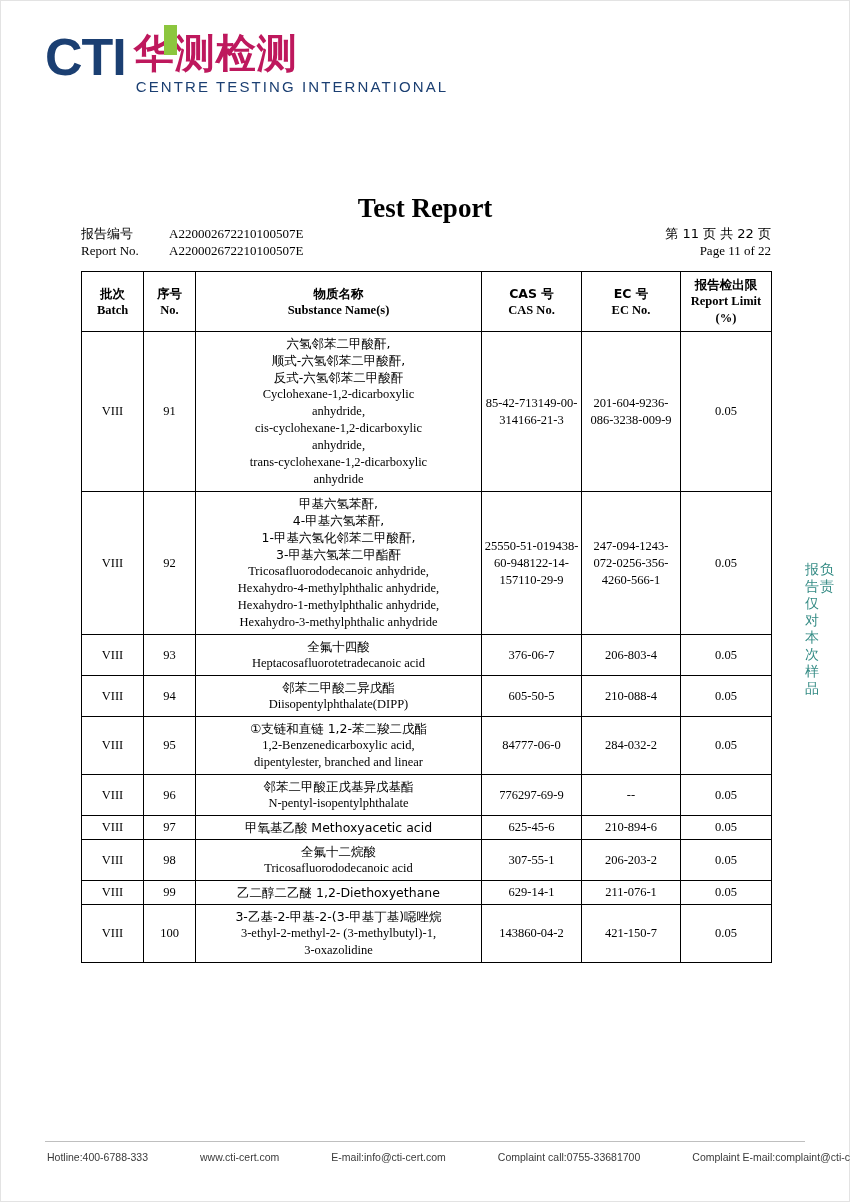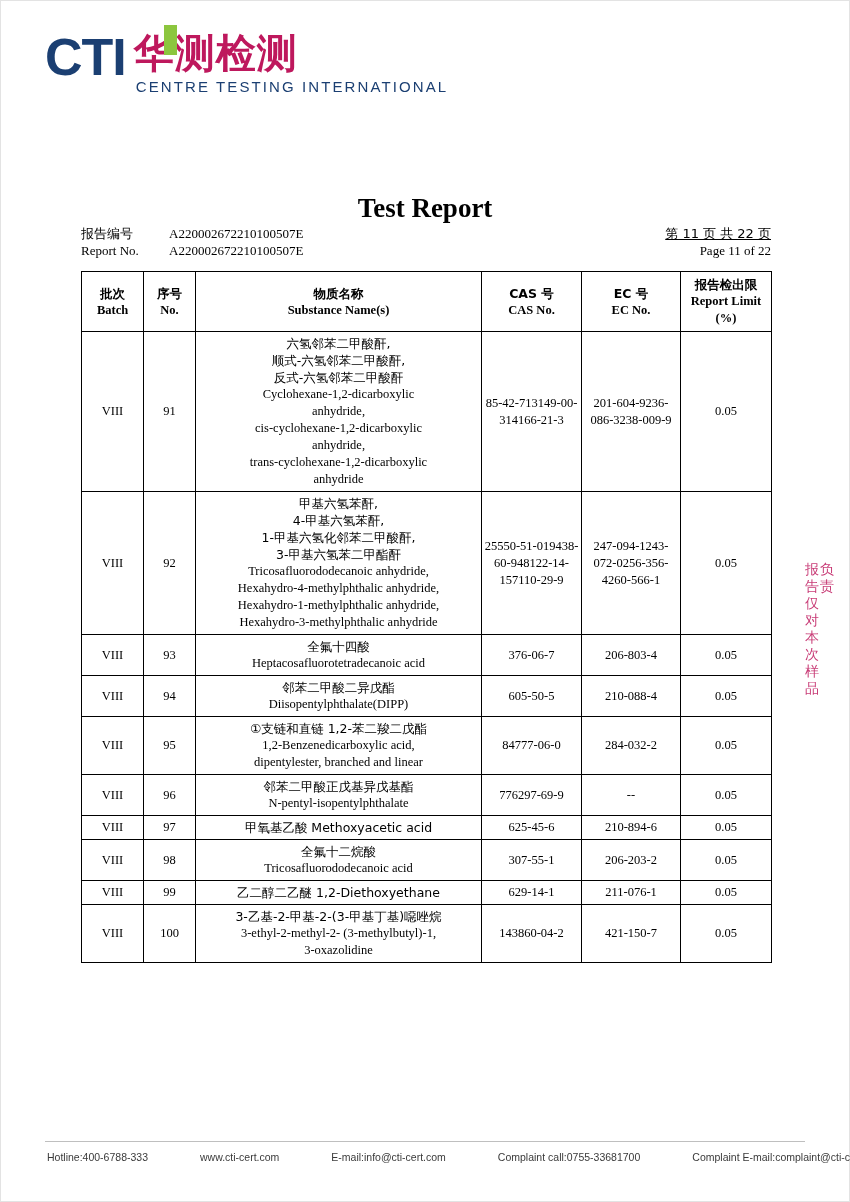--- a/index.html
+++ b/index.html
@@ -119,21 +119,20 @@
   }
   .meta-right {
     position: absolute;
     right: 0;
     top: 0;
     text-align: right;
     white-space: nowrap;
   }
   .meta-right .cn {
     font-family: "DejaVu Sans", sans-serif;
-    text-decoration: underline;
   }
 
   
   table.report {
     position: absolute;
     top: 270px;
     left: 80px;
     width: 690px;
     border-collapse: collapse;
     table-layout: fixed;
@@ -170,21 +169,21 @@
   td.multi { line-height: 17.5px; }
 
   
   .side-stamp {
     position: absolute;
     right: 12px;
     top: 560px;
     width: 34px;
     font-family: "DejaVu Sans", sans-serif;
     font-size: 14px;
-    color: #be185d;
+    color: #0f766e;
     line-height: 17px;
     letter-spacing: 1px;
     text-align: center;
     opacity: .85;
   }
   .side-stamp .col {
     display: inline-block;
     vertical-align: top;
     width: 15px;
     word-break: break-all;

